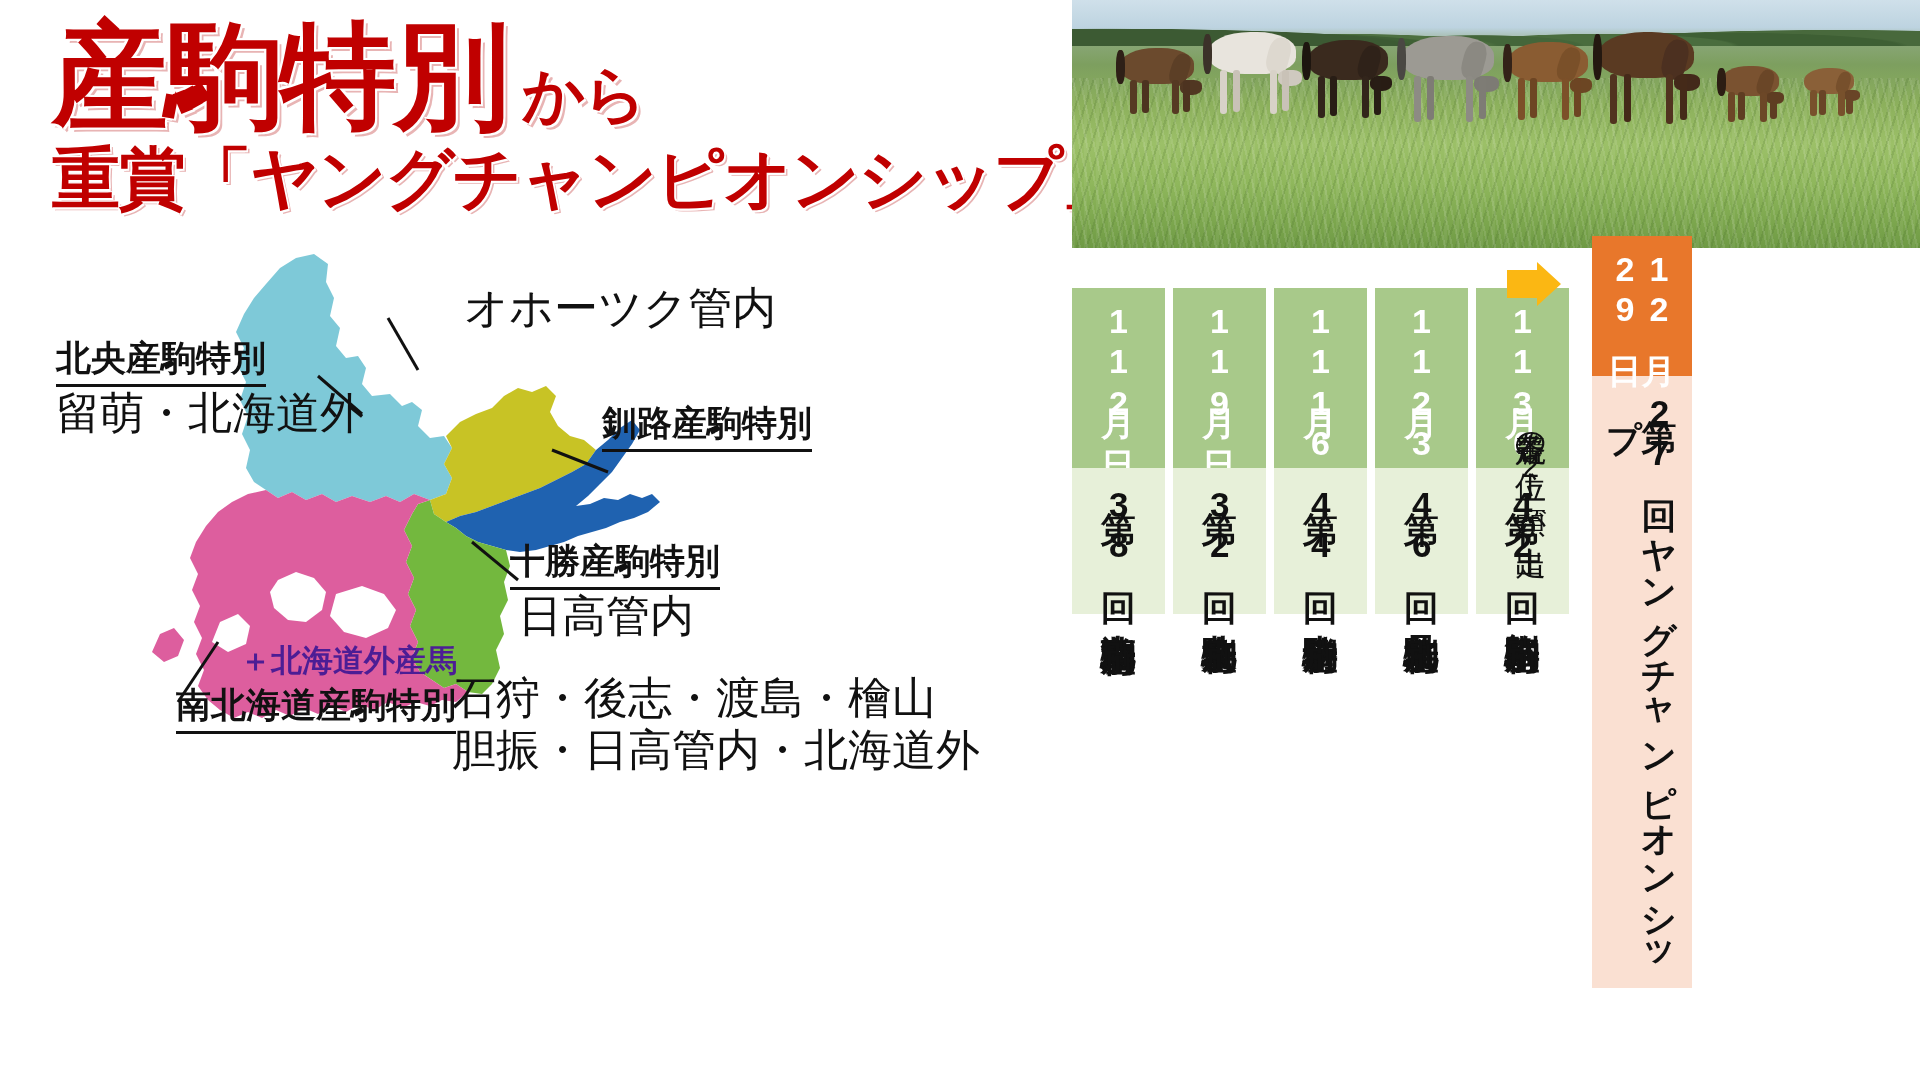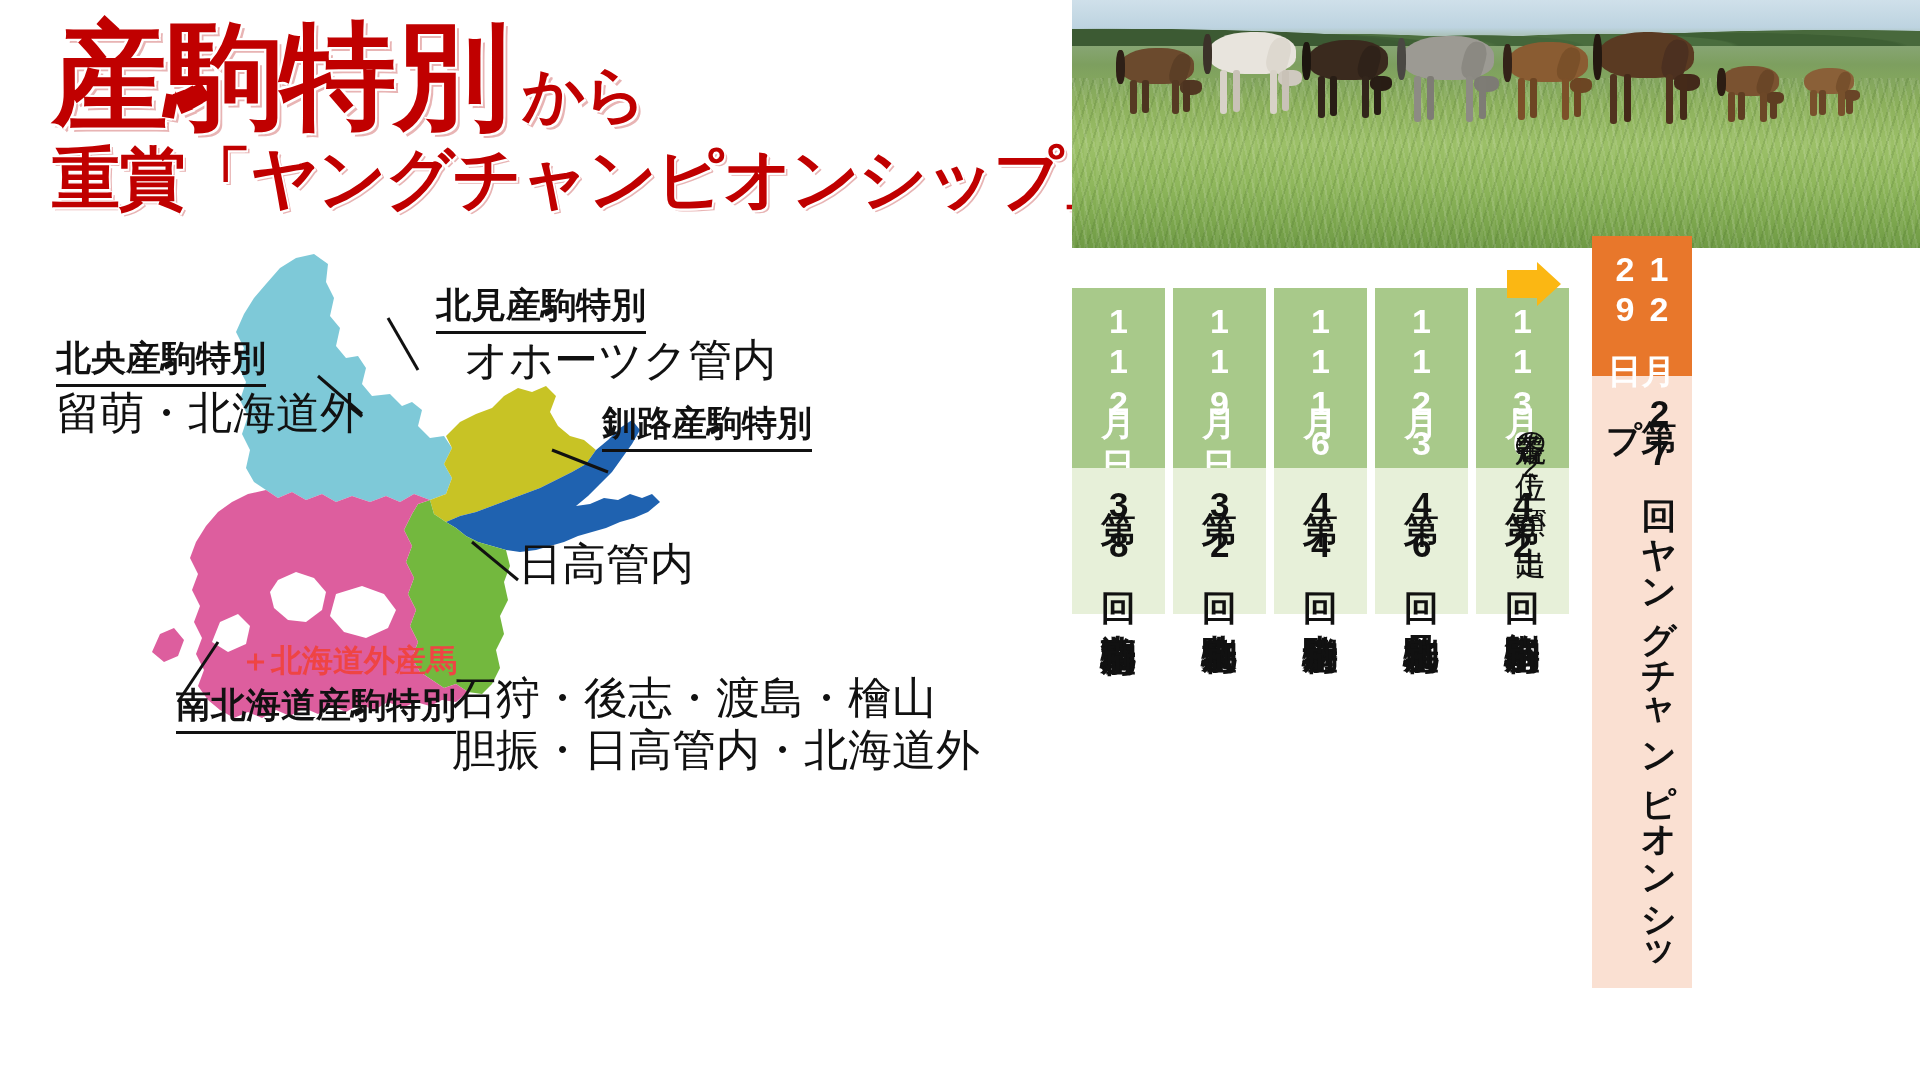--- a/index.html
+++ b/index.html
@@ -71,21 +71,21 @@
   .horse .tail { position:absolute; width:9px; border-radius:40%; }
 
   
   #map-area { position: absolute; left: 100px; top: 250px; width: 980px; height: 700px; }
   #hokkaido-svg { position:absolute; left:0; top:0; }
 
   .lbl { position: absolute; white-space: nowrap; color:#111; }
   .lbl-title { font-size: 35px; font-weight: bold; letter-spacing: 0px; }
   .lbl-rule { border-bottom: 3px solid #111; display:inline-block; padding-bottom:2px; }
   .lbl-sub { font-size: 44px; font-weight: 400; line-height: 1.18; letter-spacing:0px; }
-  .lbl-pink { color:#ef4444; font-size:31px; font-weight:bold; }
+  .lbl-pink { color:#4c1d95; font-size:31px; font-weight:bold; }
 
   
   #schedule { position:absolute; left:1072px; top:288px; width:838px; height:760px; }
   .sched-grid { position:absolute; left:0; top:0; display:flex; gap:8px; }
   .col {
     width: 93px; display:flex; flex-direction:column;
   }
   .col-head {
     background:#a8c98a; color:#ffffff; height:180px;
     display:flex; align-items:flex-start; justify-content:center; padding-top:14px;
@@ -286,33 +286,33 @@
     </svg>
 
     <div class="lbl" style="left:-44px; top:85px;">
       <div class="lbl-title lbl-rule">
         <span>北央</span><span>産駒特別</span>
       </div>
       <div class="lbl-sub">留萌・北海道外</div>
     </div>
 
     <div class="lbl" style="left:336px; top:32px;">
-      <div class="lbl-title lbl-rule">
-        <span>北見</span><span>産駒特別</span>
-      </div>
       <div class="lbl-sub" style="margin-left:28px;">オホーツク管内</div>
     </div>
 
     <div class="lbl" style="left:502px; top:150px;text-align:center;">
       <div class="lbl-title lbl-rule">
         <span>釧路</span><span>産駒特別</span>
       </div>
     </div>
 
     <div class="lbl" style="left:410px; top:288px;">
+      <div class="lbl-title lbl-rule">
+        <span>十勝</span><span>産駒特別</span>
+      </div>
       <div class="lbl-sub" style="margin-left:8px;">日高管内</div>
     </div>
 
     <div class="lbl lbl-pink" style="left:140px; top:390px;">＋北海道外産馬</div>
 
     <div class="lbl" style="left:352px; top:422px;">
       <div class="lbl-sub">石狩・後志・渡島・檜山</div>
       <div class="lbl-sub">胆振・日高管内・北海道外</div>
     </div>
     <div class="lbl" style="left:76px; top:432px;">

